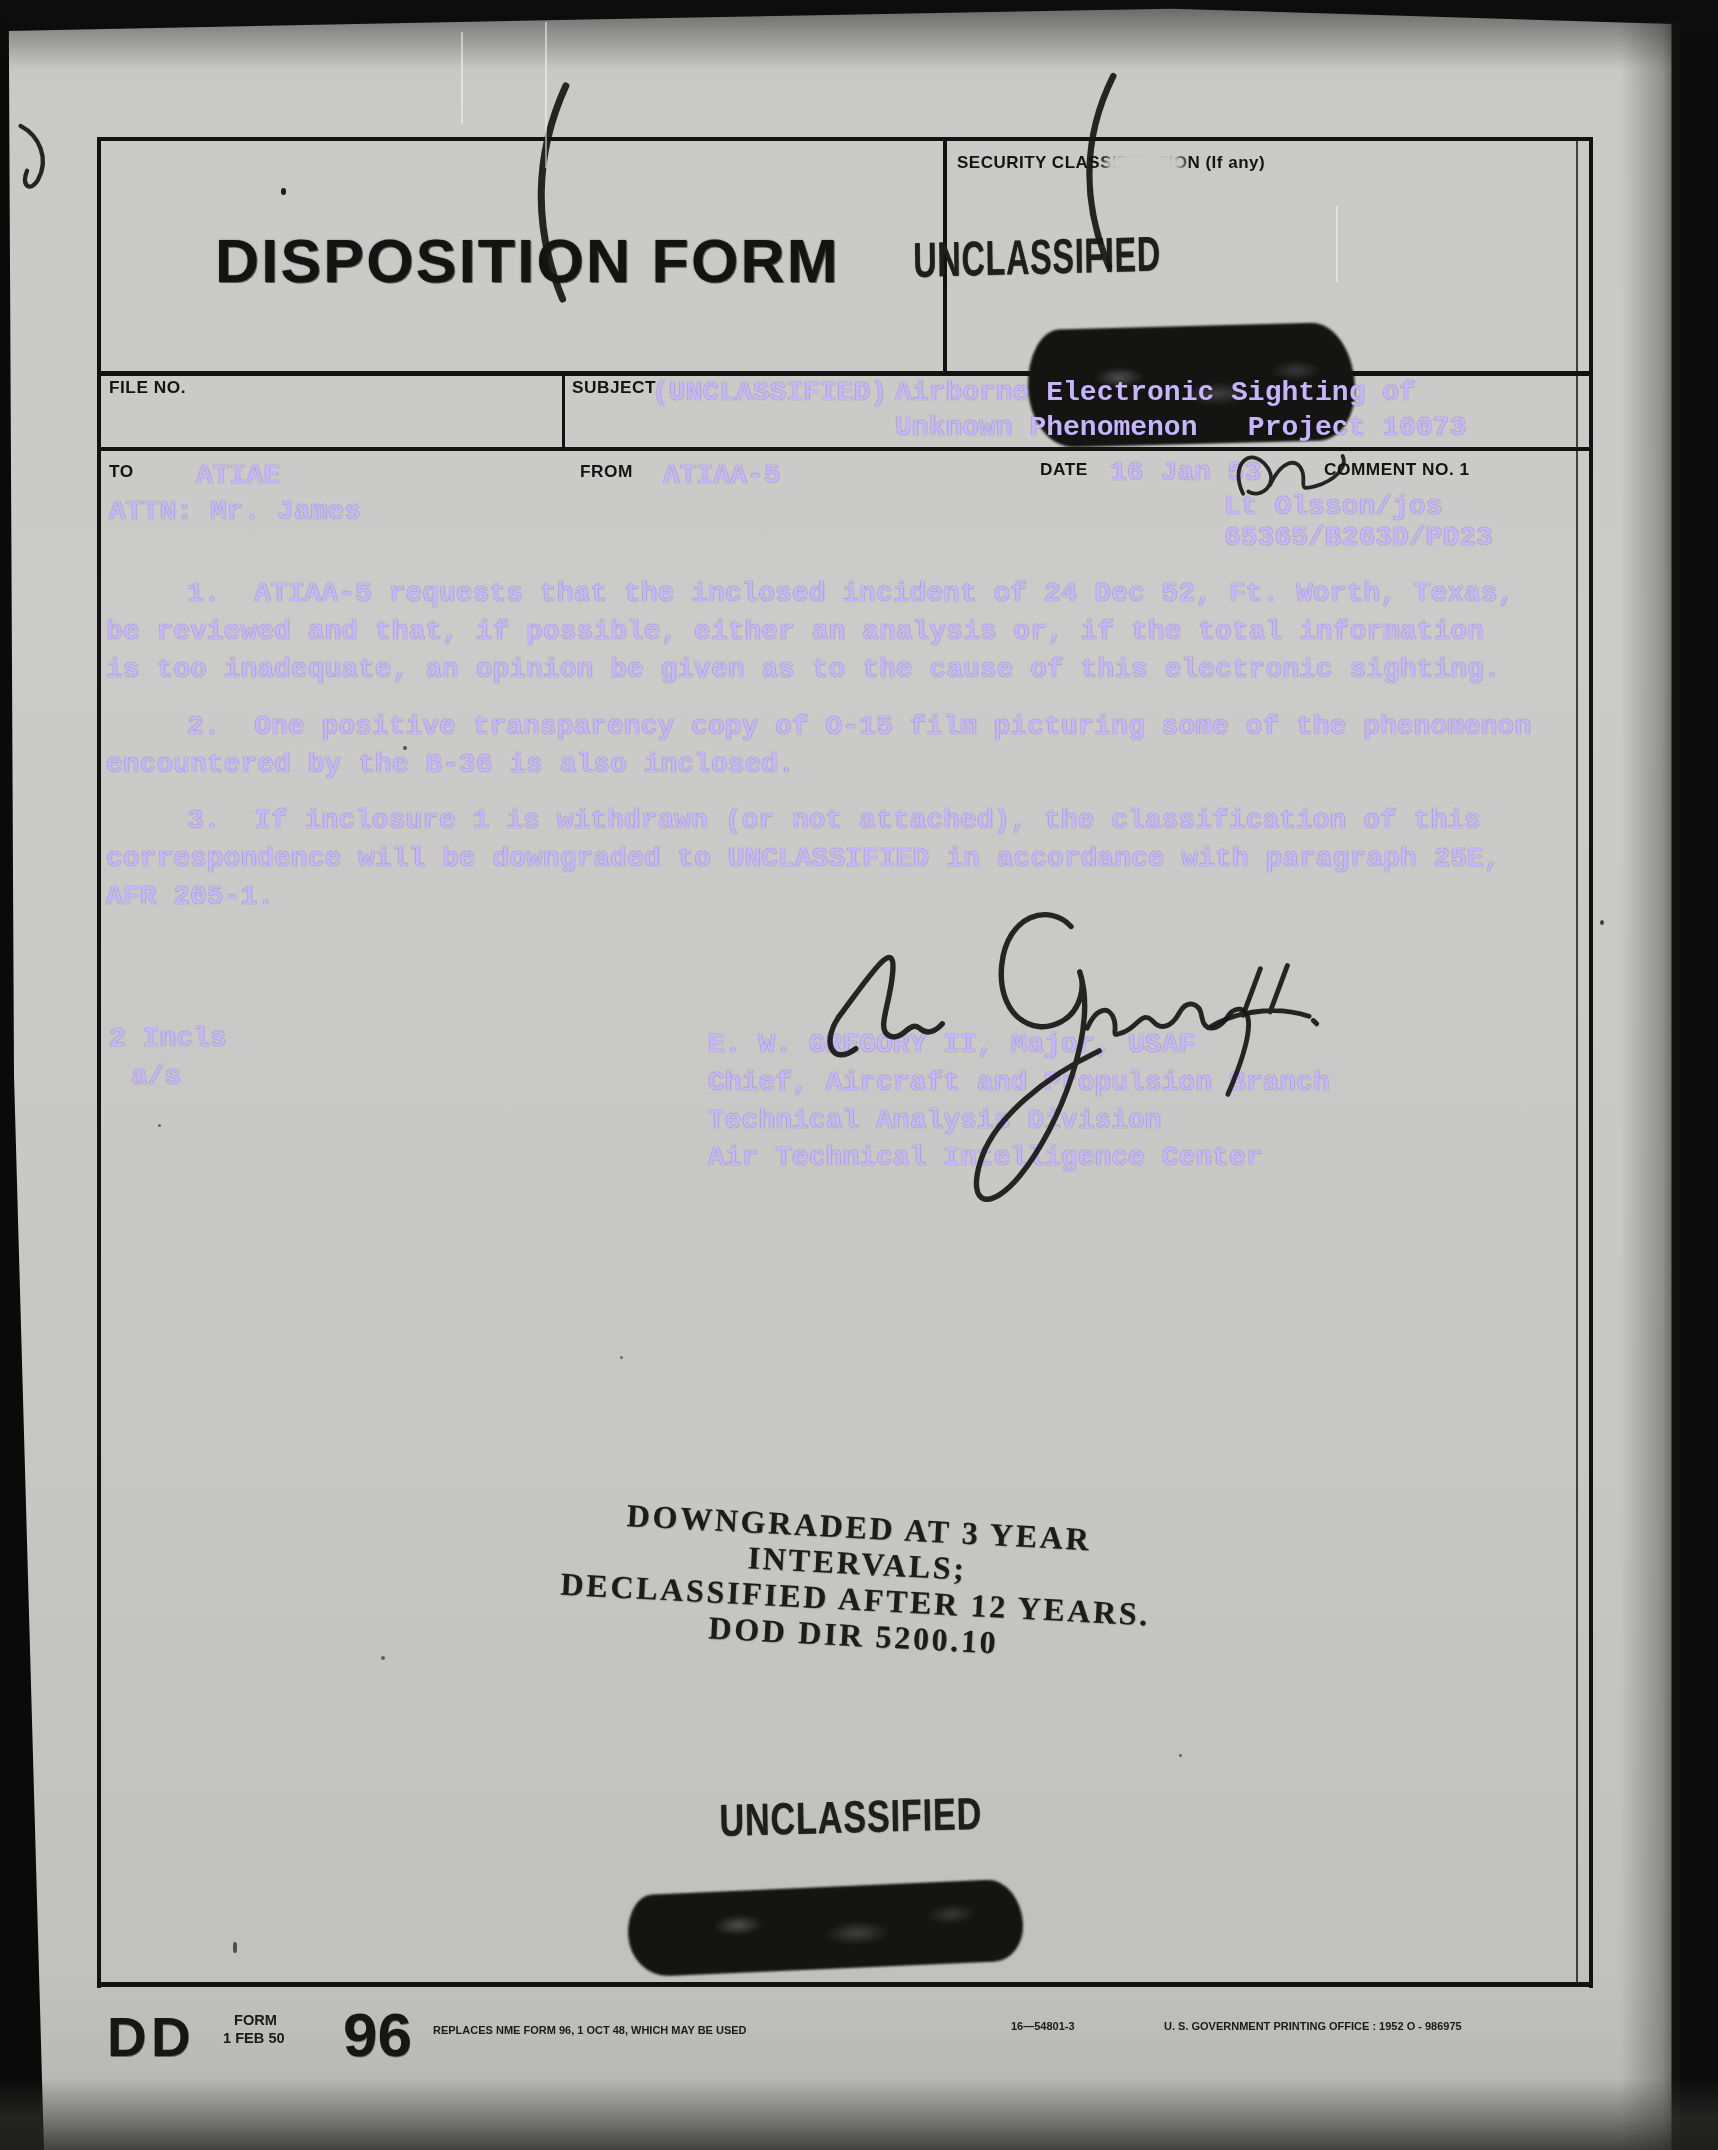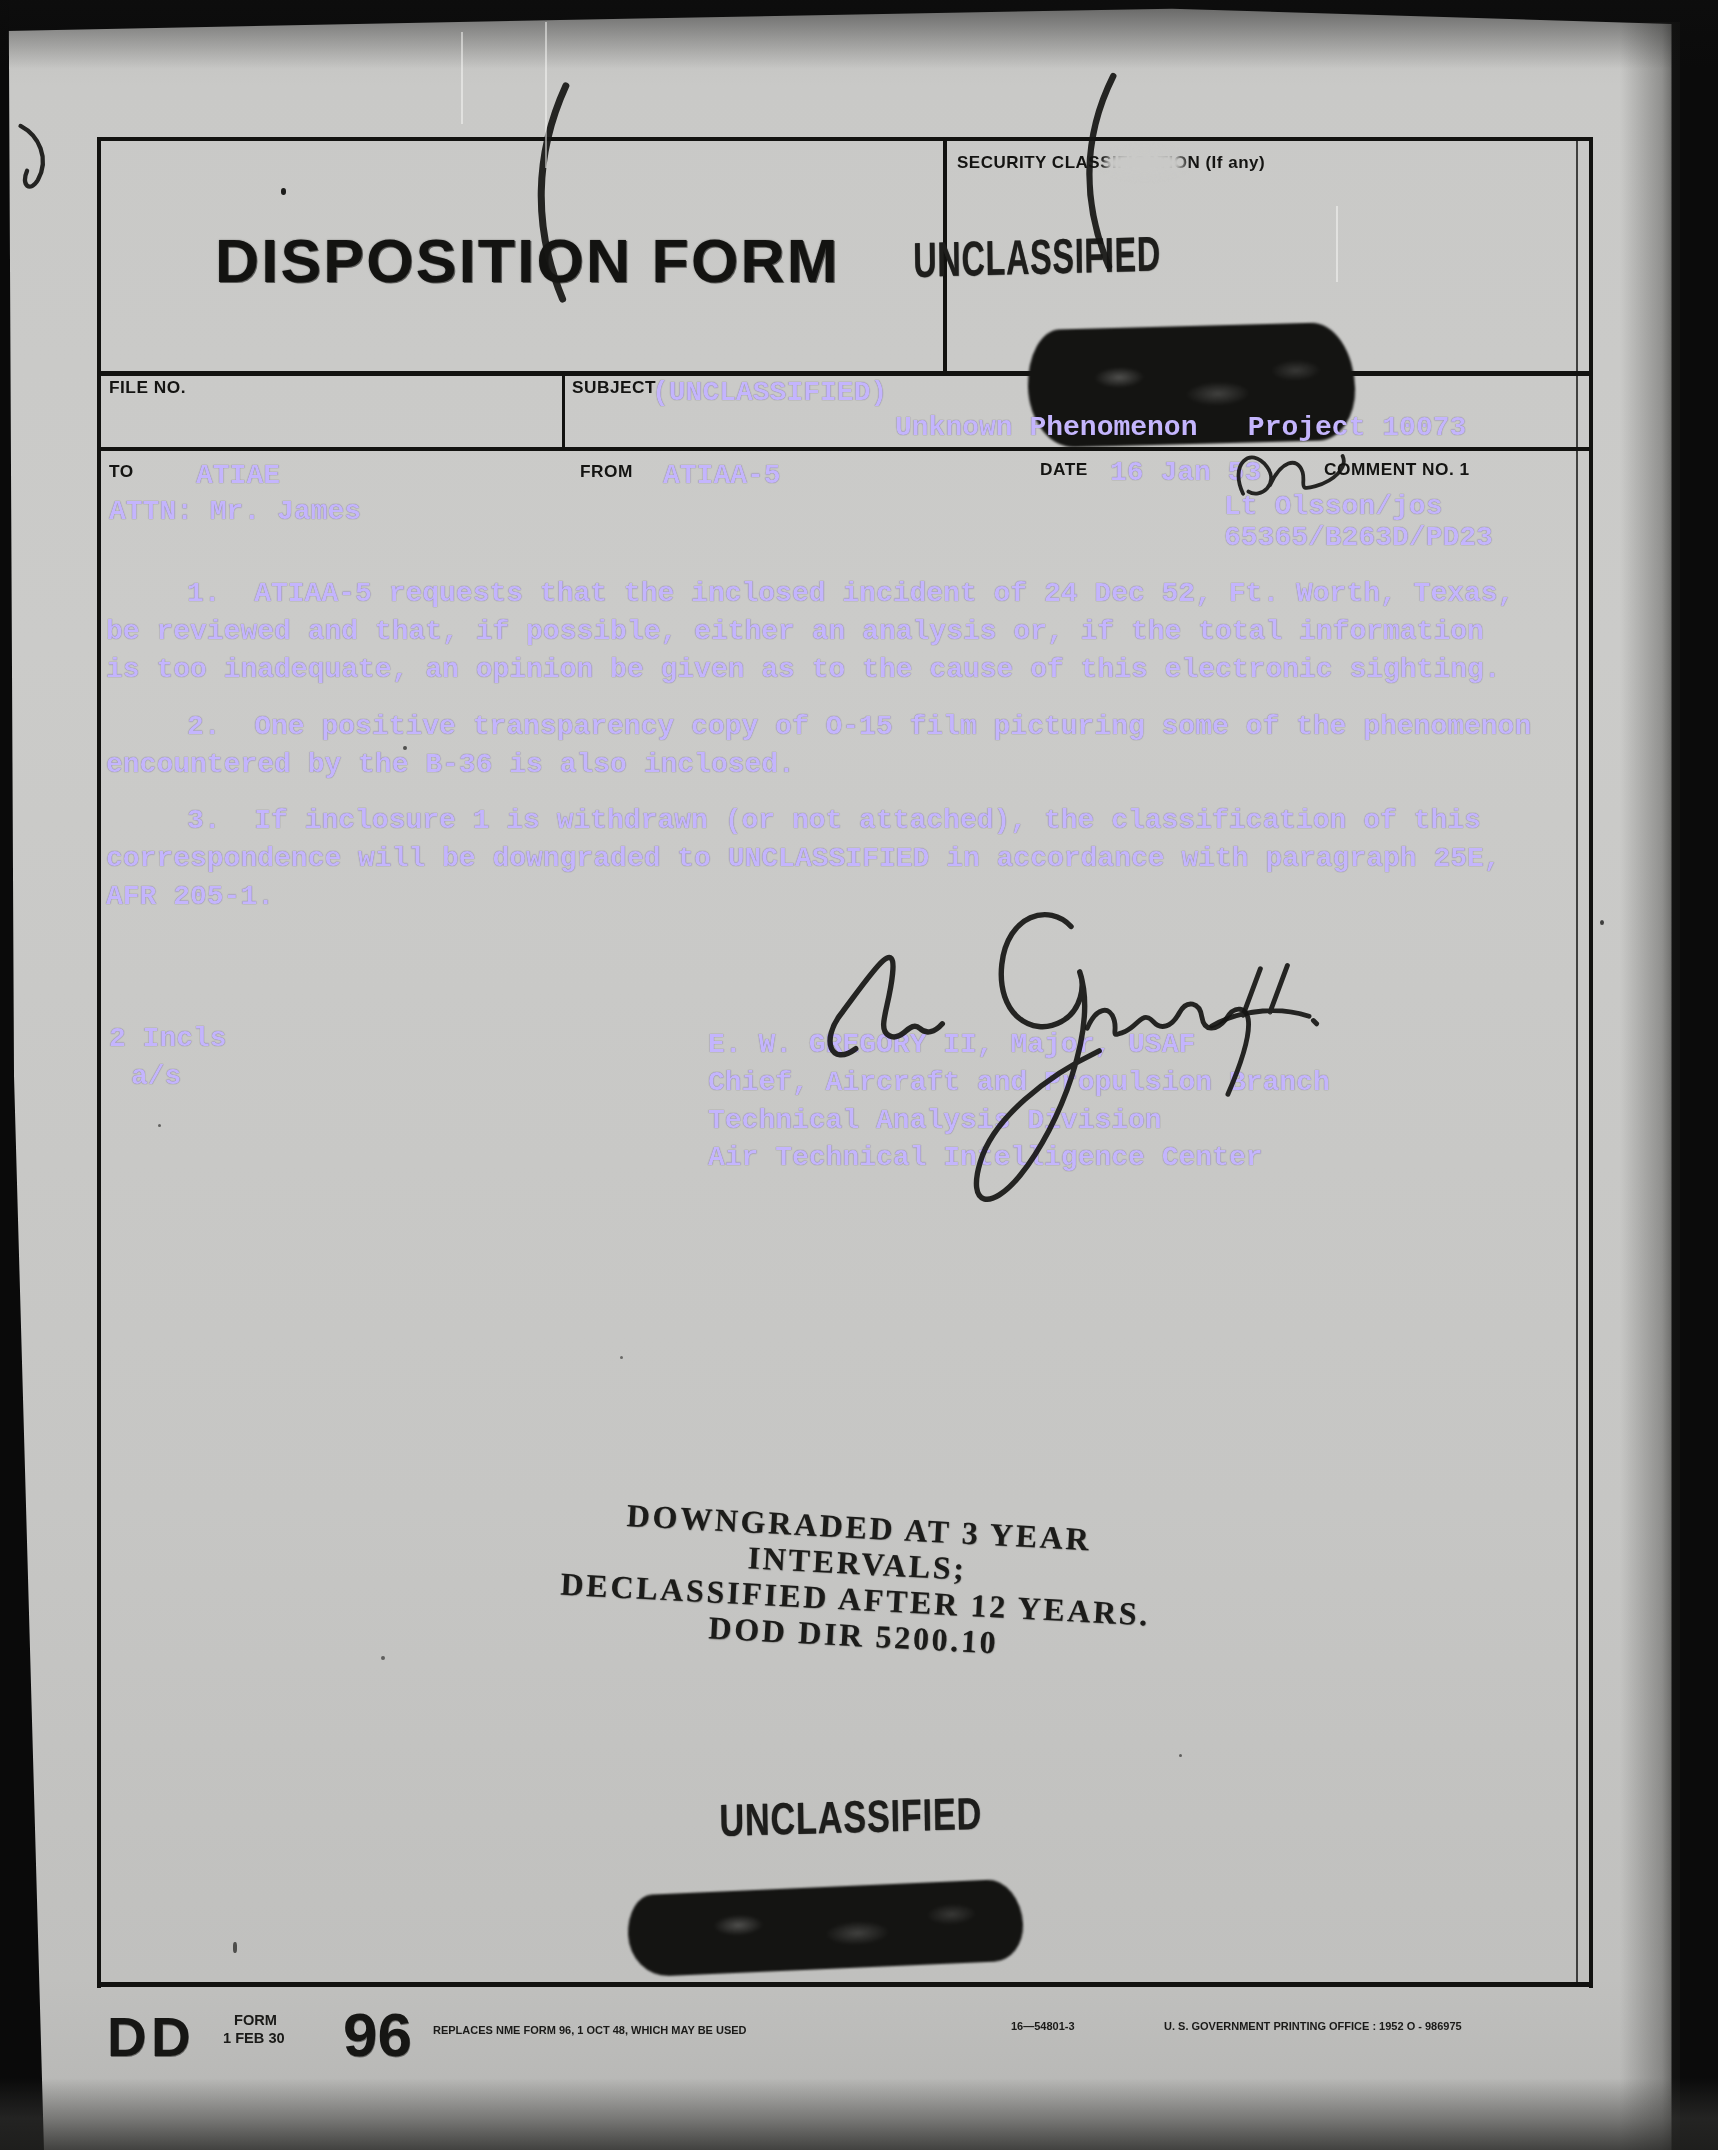--- a/index.html
+++ b/index.html
@@ -78,20 +78,21 @@
 
   <div class="title" style="left:215px;top:226px;">DISPOSITION FORM</div>
   <div class="lbl" style="left:957px;top:153px;font-size:17px;">SECURITY CLASSIFICATION (If any)</div>
   <div class="fade-patch" style="left:1104px;top:150px;width:81px;height:26px;"></div>
   <div class="stamp stamp-unc-top" style="left:913px;top:232px;">UNCLASSIFIED</div>
   <div class="blob" style="left:1028px;top:326px;width:327px;height:118px;border-radius:38px 49px 43px 51px / 55% 65% 50% 60%;transform:rotate(-1.5deg);"></div>
 
   <div class="lbl" style="left:109px;top:377px;">FILE NO.</div>
   <div class="lbl" style="left:572px;top:377px;">SUBJECT</div>
   <div class="mono" style="left:652px;top:374px;">(UNCLASSIFIED)</div>
+  <div class="mono" style="left:895px;top:374px;">Airborne Electronic Sighting of</div>
   <div class="mono keep" style="left:895px;top:409px;">Unknown Phenomenon   Project 10073</div>
 
   <div class="lbl" style="left:109px;top:461px;">TO</div>
   <div class="mono" style="left:196px;top:457px;text-align:center;">ATIAE</div>
   <div class="lbl" style="left:580px;top:461px;">FROM</div>
   <div class="mono" style="left:663px;top:457px;">ATIAA-5</div>
   <div class="lbl" style="left:1040px;top:459px;">DATE</div>
   <div class="mono" style="left:1110px;top:454px;">16 Jan 53</div>
   <div class="lbl" style="left:1324px;top:459px;">COMMENT NO. 1</div>
   <div class="mono" style="left:109px;top:493px;">ATTN: Mr. James</div>
@@ -117,21 +118,21 @@
   <div class="stamp stamp-downgrade" style="left:514px;top:1491px;">
     <div>DOWNGRADED AT 3 YEAR INTERVALS;</div>
     <div>DECLASSIFIED AFTER 12 YEARS.</div>
     <div>DOD DIR 5200.10</div>
   </div>
   <div class="stamp stamp-unc-bot" style="left:719px;top:1795px;">UNCLASSIFIED</div>
   <div class="blob" style="left:628px;top:1887px;width:395px;height:82px;border-radius:32px 43px 38px 49px / 60% 70% 55% 65%;transform:rotate(-2.5deg);"></div>
 
   <div class="footer-big" style="left:107px;top:2005px;font-size:55px;letter-spacing:4.3px;">DD</div>
   <div class="footer-small" style="left:234px;top:2012px;font-size:14.6px;">FORM</div>
-  <div class="footer-small" style="left:223px;top:2030px;font-size:14.6px;">1 FEB 30</div>
+  <div class="footer-small" style="left:223px;top:2030px;font-size:14.6px;">1 FEB 50</div>
   <div class="footer-big" style="left:331px;top:1999px;font-size:62px;margin-left:12px;">96</div>
   <div class="footer-small" style="left:433px;top:2024px;">REPLACES NME FORM 96, 1 OCT 48, WHICH MAY BE USED</div>
   <div class="footer-small" style="left:1011px;top:2020px;">16—54801-3</div>
   <div class="footer-small" style="left:1164px;top:2020px;">U. S. GOVERNMENT PRINTING OFFICE : 1952 O - 986975</div>
 
   <svg class="overlay" width="1718" height="2151" viewBox="0 0 3176 3975">
     <path d="M 1046 158 C 988 285 985 420 1040 552" stroke-width="13"></path>
     <path d="M 2058 140 C 2002 252 2000 372 2050 492" stroke-width="12"></path>
     <path d="M 38 232 C 72 250 92 292 70 332 C 56 356 38 342 50 315" stroke-width="8"></path>
     <path d="M 2298 912 C 2272 858 2312 822 2342 862 C 2366 894 2330 922 2308 908 M 2348 896 C 2368 852 2398 842 2408 872 C 2414 894 2398 908 2432 898 C 2466 888 2492 864 2482 842" stroke-width="7"></path>

